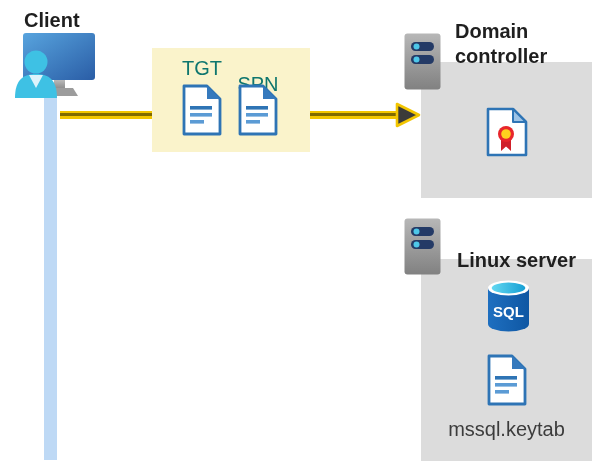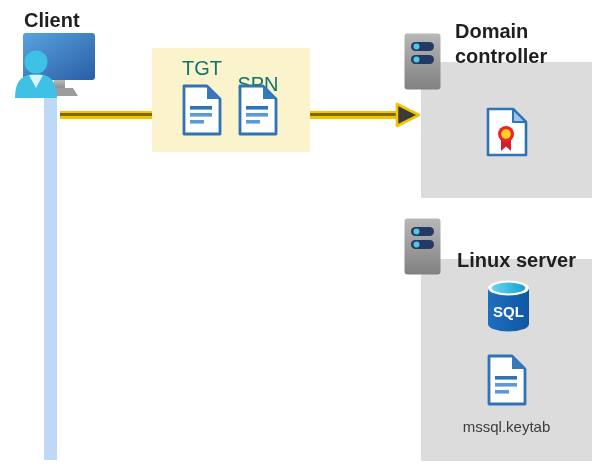--- a/index.html
+++ b/index.html
@@ -9,21 +9,21 @@
     text-decoration:underline;
   }
   .abs{position:absolute;}
   .title{
     font-size:20px;font-weight:700;color:#1f1f1f;letter-spacing:0px;line-height:25px;
   }
   .ticket-label{
     font-size:20px;font-weight:400;color:#0f766e;text-align:center;
   }
   .caption{
-    font-size:15px;font-weight:400;color:#3c3c3c;text-align:center;
+    font-size:20px;font-weight:400;color:#3c3c3c;text-align:center;
   }
   .panel{background:#dcdcdc;}
   .ticket-box{background:#faf3cb;}
   .vline{background:#bed9f5;}
   .shaft{
     background:linear-gradient(180deg,
       #f2c500 0px,#f2c500 2.5px,
       #7f6a00 2.5px,#7f6a00 5.5px,
       #f2c500 5.5px,#f2c500 8px);
   }

